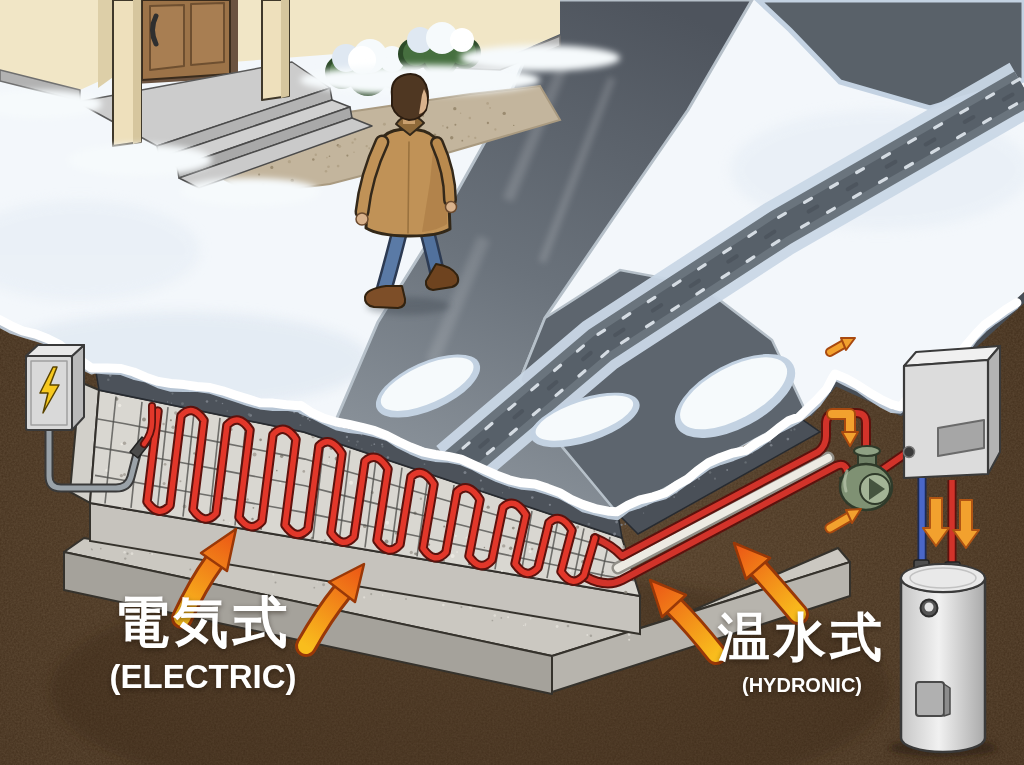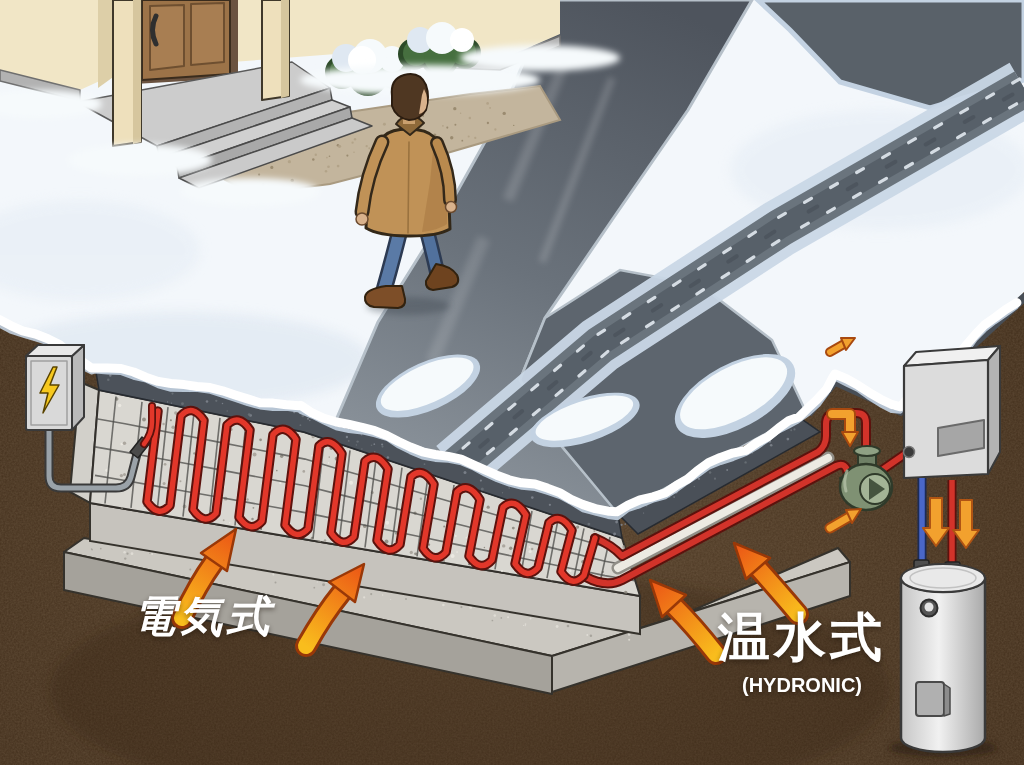--- a/index.html
+++ b/index.html
@@ -4,21 +4,21 @@
 <style>
   html,body{margin:0;padding:0;background:#222;}
   .stage{position:relative;width:1024px;height:765px;overflow:hidden;
          font-family:"Liberation Sans","DejaVu Sans",sans-serif;background:#46301d;}
   .stage svg{position:absolute;left:0;top:0;}
   .sys-label{position:absolute;text-align:center;color:#fff;
              text-shadow:0 2px 5px rgba(20,10,0,.45);line-height:1.05;user-select:none;}
   .sys-label .jp{font-weight:800;letter-spacing:4px;}
   .sys-label .en{font-weight:700;letter-spacing:0px;}
   #label-electric{left:58px;top:594px;width:290px;}
-  #label-electric .jp{font-size:43px;font-style:italic;}
+  #label-electric .jp{font-size:55px;}
   #label-electric .en{font-size:33px;margin-top:8px;}
   #label-hydronic{left:652px;top:610px;width:300px;}
   #label-hydronic .jp{font-size:52px;}
   #label-hydronic .en{font-size:20px;margin-top:10px;}
 </style>
 </head>
 <body>
 
 <div class="stage">
 <svg id="scene" width="1024" height="765" viewBox="0 0 1024 765">
@@ -797,18 +797,19 @@
     <g>
       <path d="M798,614 Q776,588 758,568" fill="none" stroke="#993808" stroke-width="22" stroke-linecap="round"></path>
       <path d="M798,614 Q776,588 758,568" fill="none" stroke="url(#ag4)" stroke-width="16" stroke-linecap="round"></path>
       <path d="M770,558 L746,579 L734,543 Z" fill="url(#ag4)" stroke="#993808" stroke-width="2.5"></path>
     </g>
   </g>
 </svg>
 
 <div id="label-electric" class="sys-label">
   <div class="jp">電気式</div>
+  <div class="en">(ELECTRIC)</div>
 </div>
 <div id="label-hydronic" class="sys-label">
   <div class="jp">温水式</div>
   <div class="en">(HYDRONIC)</div>
 </div>
 </div>
 
 </body></html>

